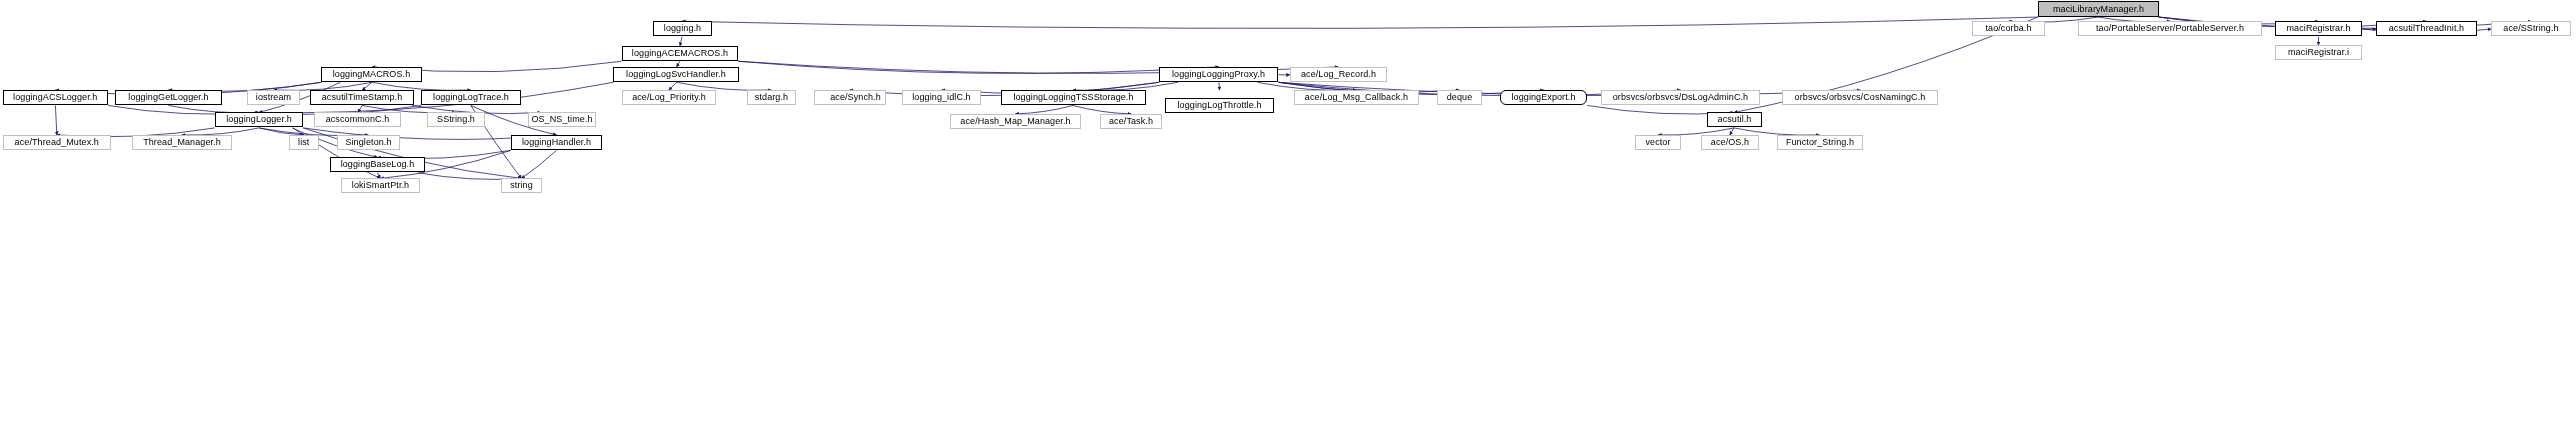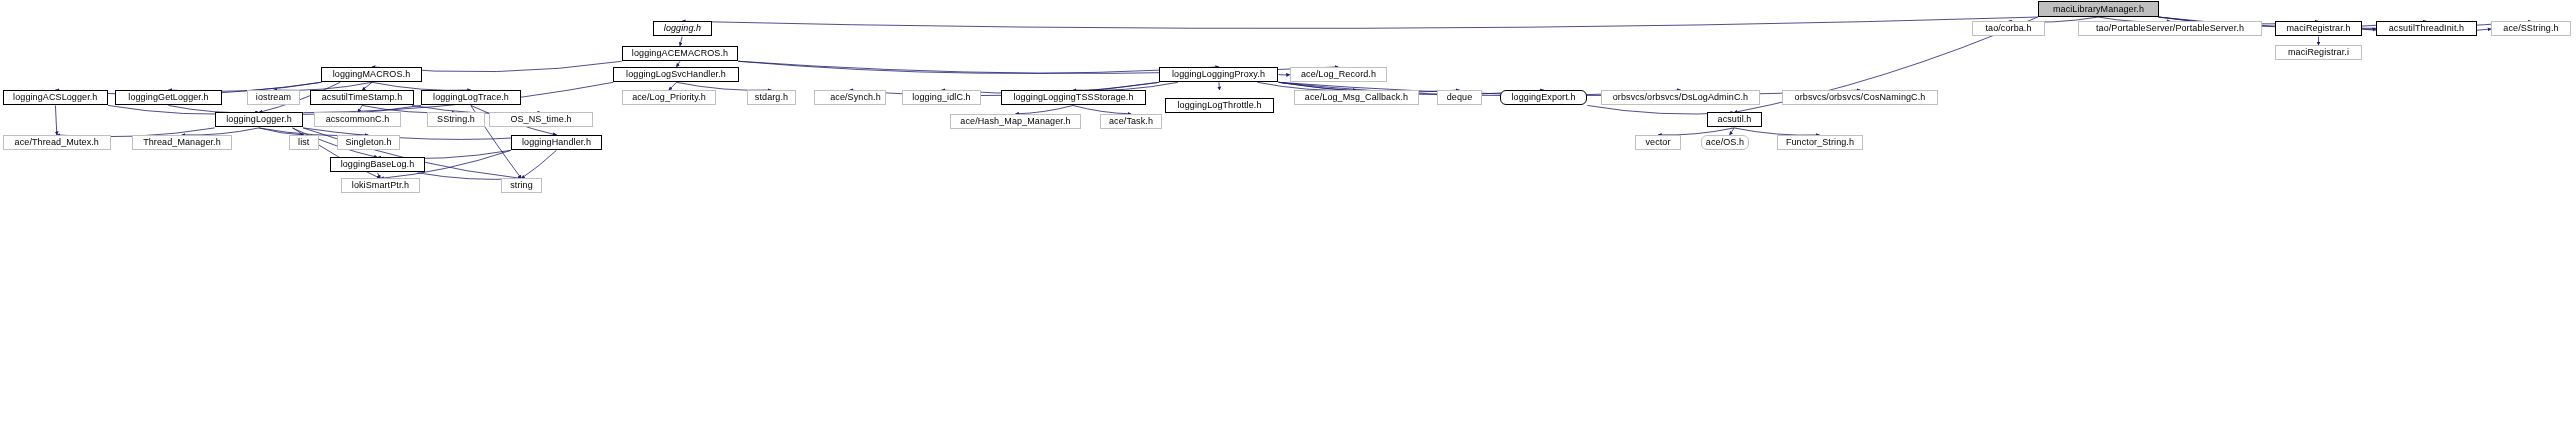--- a/index.html
+++ b/index.html
@@ -125,21 +125,21 @@
         <path d="M 793 214 Q 768 237 743 254" marker-end="url(#arrow)"></path>
         <path d="M 538 246 Q 540 250.24 542 254" marker-end="url(#arrow)"></path>
         <path d="M 595.4 246 Q 669.2 258.856 743 254" marker-end="url(#arrow)"></path>
         <path d="M 79 150 Q 80 171.12 81 192" marker-end="url(#arrow)"></path>
       </g>
   </svg>
   <div id="nodes">
       <div class="node root" style="left: 2038px; top: 1.4px; width: 121px;">
         <span class="node-label">maciLibraryManager.h</span>
       </div>
-      <div class="node internal" style="left: 653px; top: 21px; width: 59px; font-style: italic;">
+      <div class="node internal" style="left: 653px; top: 21px; width: 59px;">
         <span class="node-label">logging.h</span>
       </div>
       <div class="node external" style="left: 1972px; top: 21px; width: 73px;">
         <span class="node-label">tao/corba.h</span>
       </div>
       <div class="node external" style="left: 2078px; top: 21px; width: 184px;">
         <span class="node-label">tao/PortableServer/PortableServer.h</span>
       </div>
       <div class="node internal" style="left: 2275px; top: 21px; width: 87px;">
         <span class="node-label">maciRegistrar.h</span>
@@ -227,27 +227,27 @@
       </div>
       <div class="node internal" style="left: 215px; top: 112px; width: 88px;">
         <span class="node-label">loggingLogger.h</span>
       </div>
       <div class="node external" style="left: 314px; top: 112px; width: 87px;">
         <span class="node-label">acscommonC.h</span>
       </div>
       <div class="node external" style="left: 427px; top: 112px; width: 58px;">
         <span class="node-label">SString.h</span>
       </div>
-      <div class="node external" style="left: 489px; top: 112px; width: 104px;">
+      <div class="node external" style="left: 528px; top: 112px; width: 68px;">
         <span class="node-label">OS_NS_time.h</span>
       </div>
       <div class="node external" style="left: 1635px; top: 135px; width: 46px;">
         <span class="node-label">vector</span>
       </div>
-      <div class="node external" style="left: 1701px; top: 135px; width: 48px; border-radius: 6px;">
+      <div class="node external" style="left: 1701px; top: 135px; width: 58px;">
         <span class="node-label">ace/OS.h</span>
       </div>
       <div class="node external" style="left: 1777px; top: 135px; width: 86px;">
         <span class="node-label">Functor_String.h</span>
       </div>
       <div class="node internal" style="left: 511px; top: 135px; width: 91px;">
         <span class="node-label">loggingHandler.h</span>
       </div>
       <div class="node external" style="left: 2.8px; top: 135px; width: 108px;">
         <span class="node-label">ace/Thread_Mutex.h</span>

